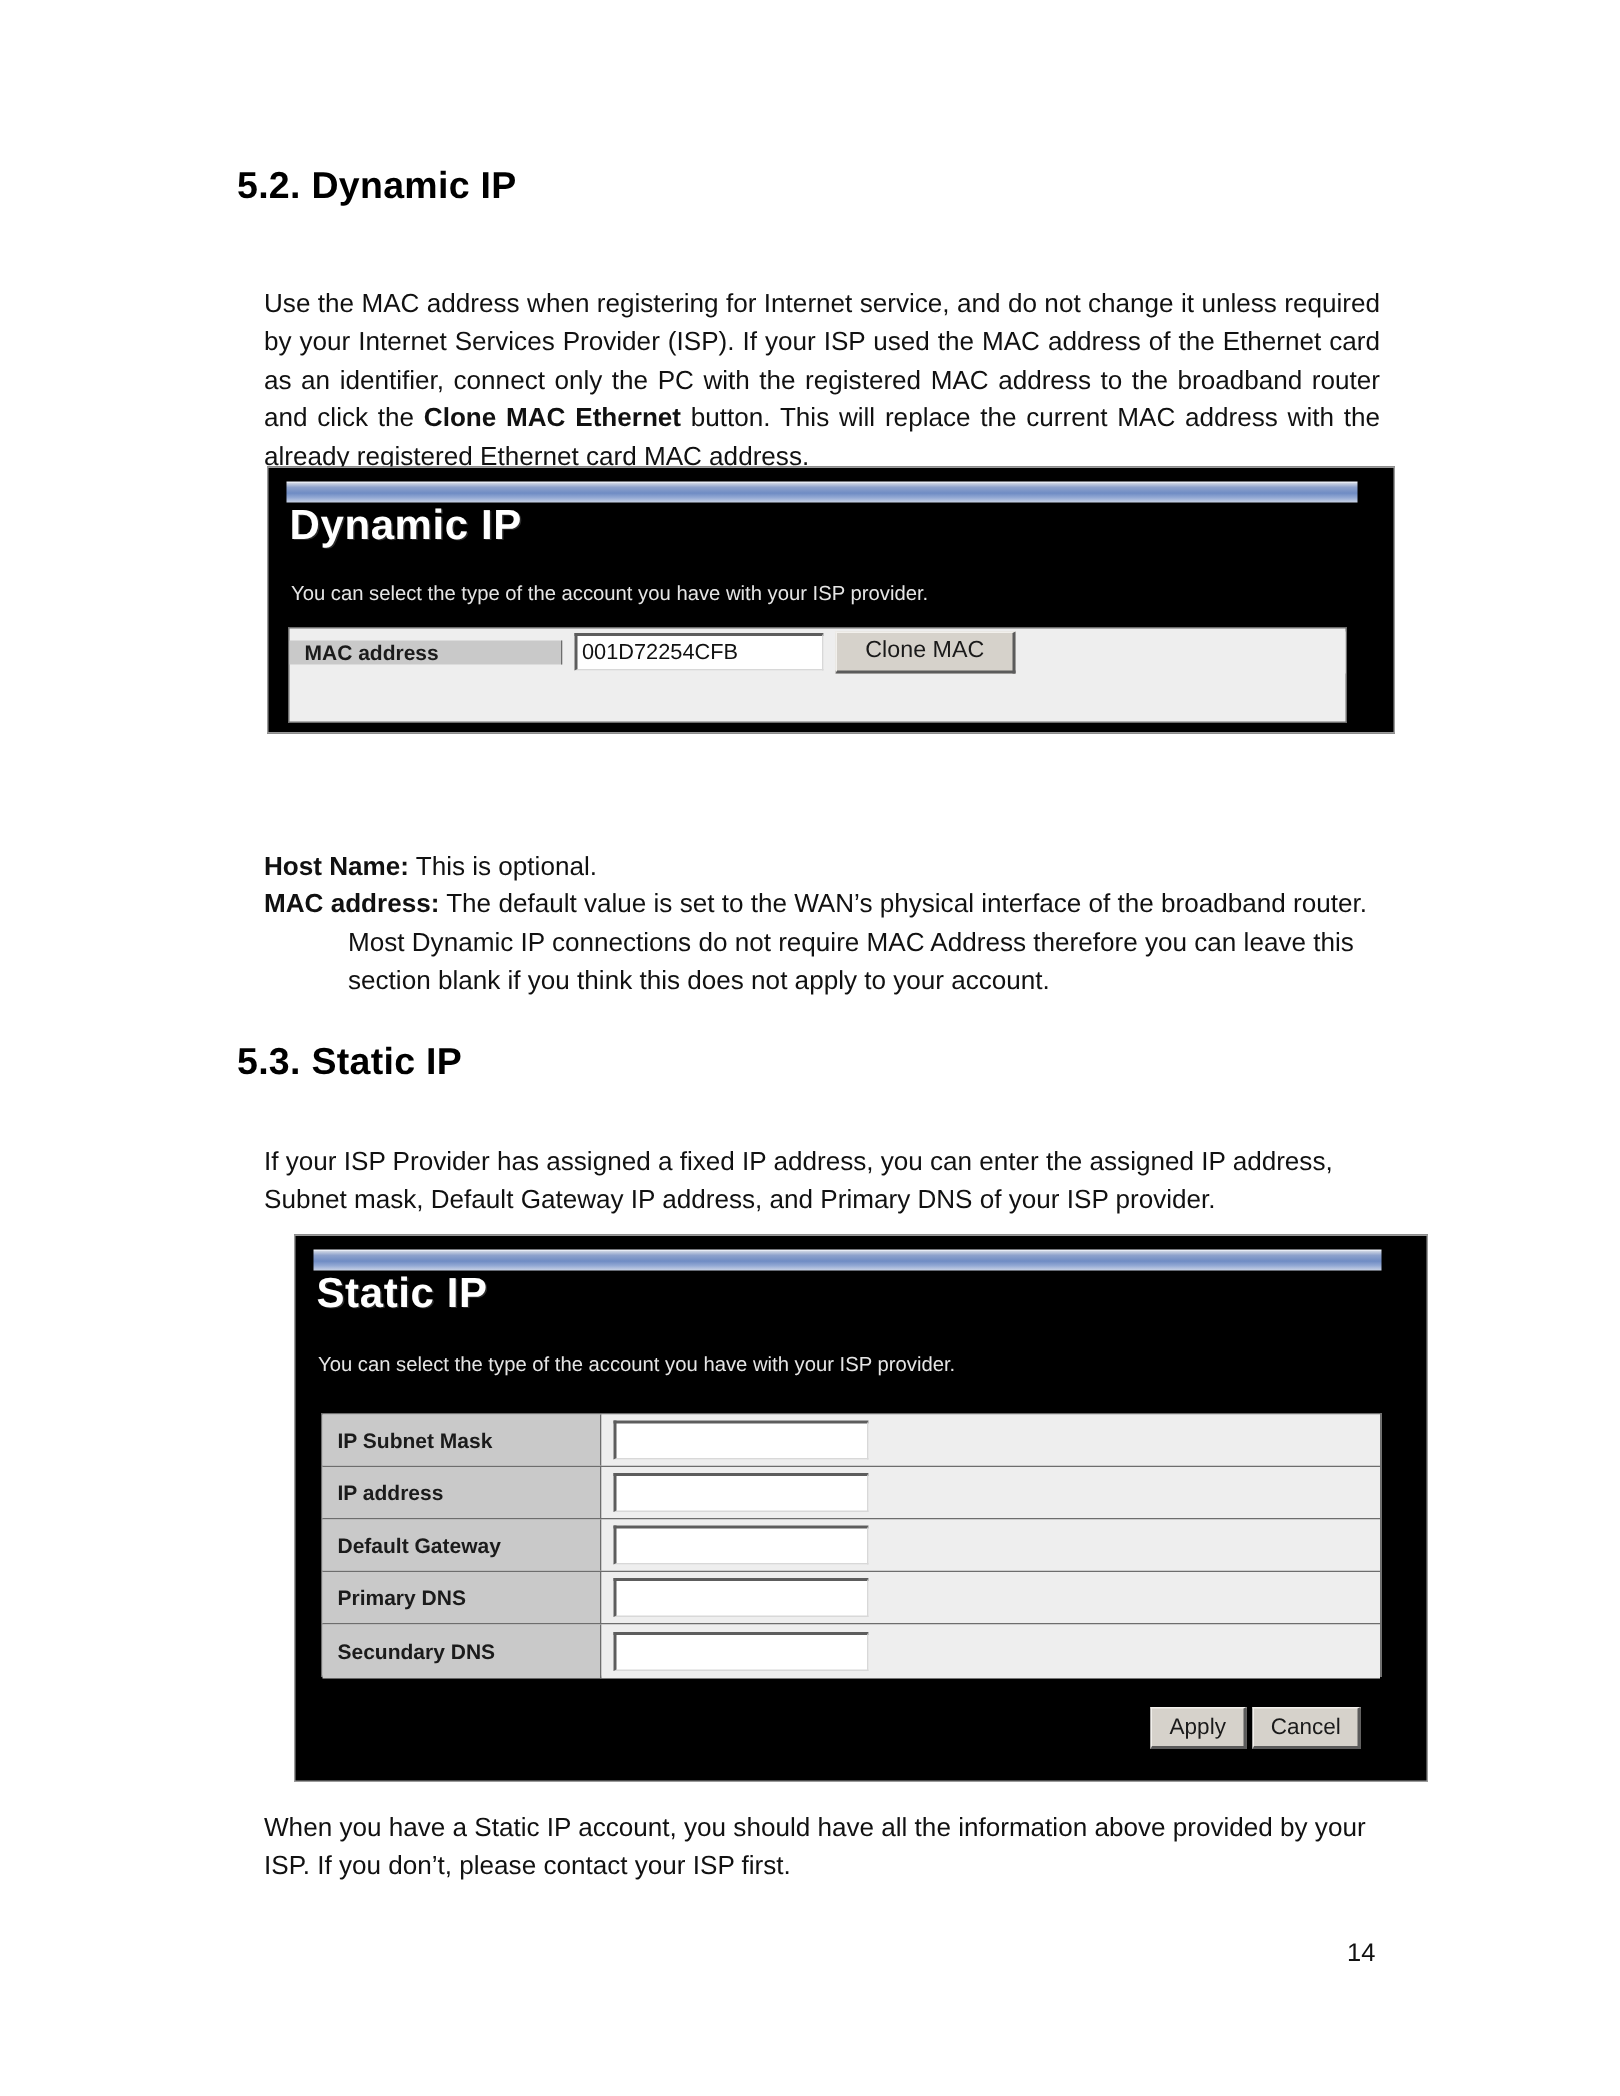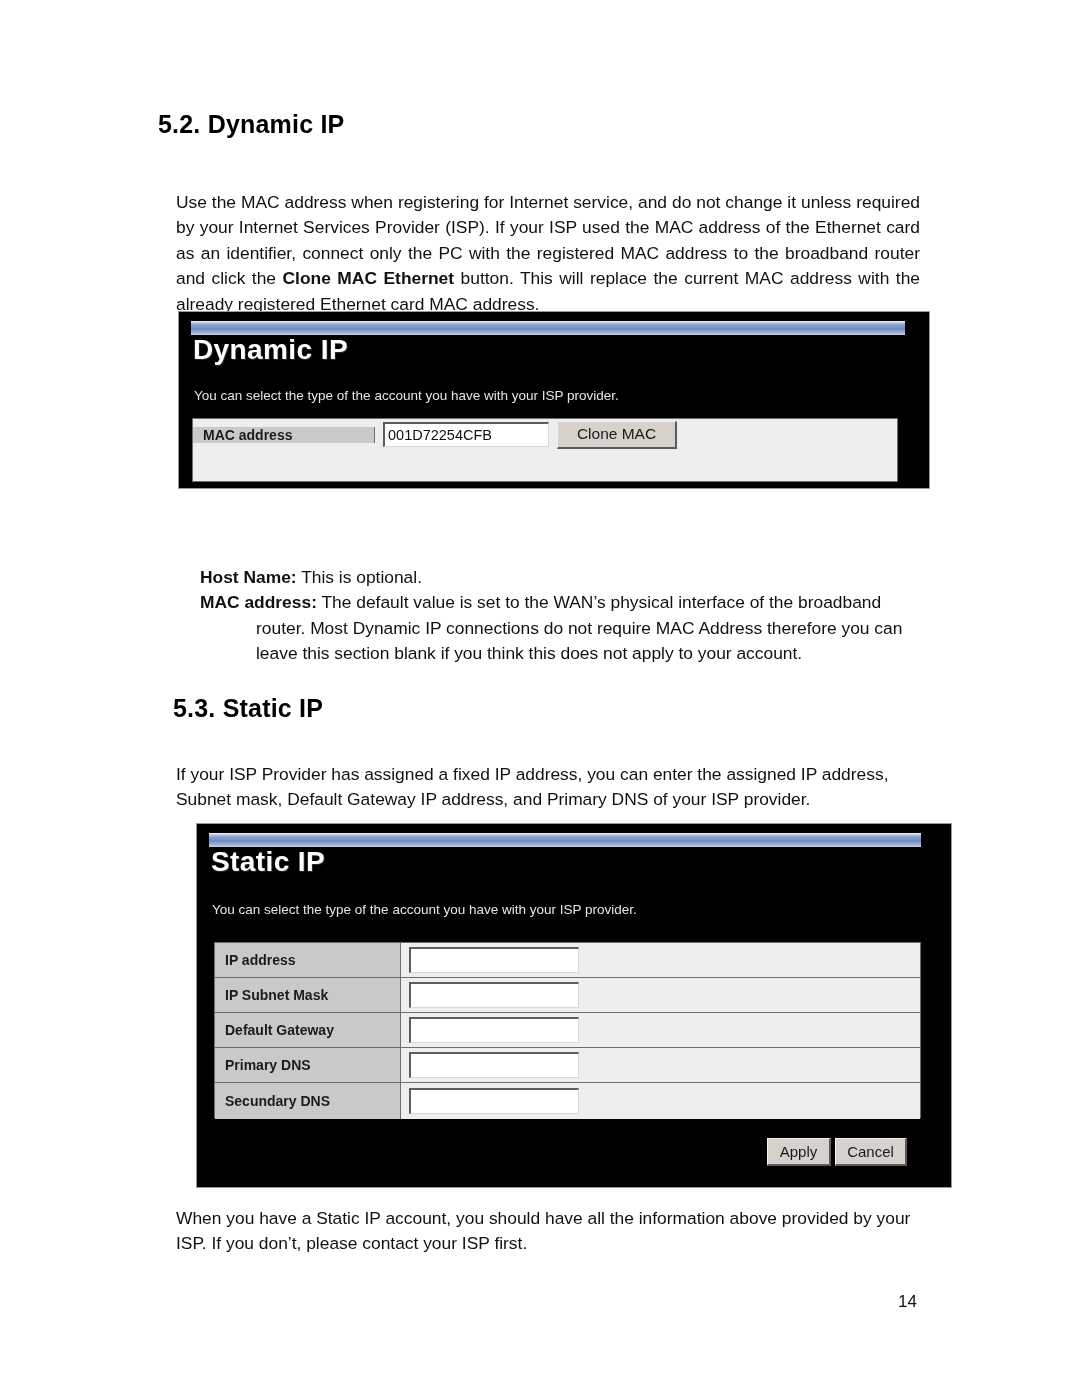--- a/index.html
+++ b/index.html
@@ -46,21 +46,20 @@
     position: absolute;
     font-size: 17.4px;
     line-height: 25.4px;
     color: #111;
   }
   .hanging .lead { font-weight: bold; }
   .hang-2 {
     display: block;
     padding-left: 56px;
     text-indent: -56px;
-    margin-left: 24px;
   }
 
   .page-number {
     position: absolute;
     font-size: 17px;
     color: #111;
   }
 
   
   .router-panel {
@@ -220,43 +219,43 @@
 
   <div class="hanging" style="left:176px; top:565px; width:748px;">
     <span class="hang-2">
       <span class="lead">Host Name:</span><span> This is optional.</span>
     </span>
     <span class="hang-2">
       <span class="lead">MAC address:</span><span> The default value is set to the WAN’s physical interface of the broadband router. Most Dynamic IP connections do not require MAC Address therefore you can leave this section blank if you think this does not apply to your account.</span>
     </span>
   </div>
 
-  <div class="section-heading" style="left:173px; top:694px;">5.3. Static IP</div>
+  <div class="section-heading" style="left:158px; top:694px;">5.3. Static IP</div>
 
   <div class="body-par nojust" style="left:176px; top:762px; width:752px;">If your ISP Provider has assigned a fixed IP address, you can enter the assigned IP address, Subnet mask, Default Gateway IP address, and Primary DNS of your ISP provider.</div>
 
   <div class="router-panel" style="left:196px; top:823px; width:756px; height:365px;padding-left:32px;">
 
     <div class="panel-topbar" style="left:12px; top:9px; width:712px;"></div>
 
     <div class="panel-title" style="left:14px; top:22px;">Static IP</div>
 
     <div class="panel-desc" style="left:15px; top:78px;">You can select the type of the account you have with your ISP provider.</div>
 
     <div class="form-table" style="left:17px; top:118px; width:707px; height:176px;">
 
       <div class="form-row" style="height:35px;">
+        <div class="cell-label" style="width:186px;">IP Subnet Mask</div>
+        <div class="cell-value">
+          <div class="text-input" style="width:170px; height:26px;"></div>
+        </div>
+      </div>
+
+      <div class="form-row" style="height:35px;">
         <div class="cell-label" style="width:186px;">IP address</div>
-        <div class="cell-value">
-          <div class="text-input" style="width:170px; height:26px;"></div>
-        </div>
-      </div>
-
-      <div class="form-row" style="height:35px;">
-        <div class="cell-label" style="width:186px;">IP Subnet Mask</div>
         <div class="cell-value">
           <div class="text-input" style="width:170px; height:26px;"></div>
         </div>
       </div>
 
       <div class="form-row" style="height:35px;">
         <div class="cell-label" style="width:186px;">Default Gateway</div>
         <div class="cell-value">
           <div class="text-input" style="width:170px; height:26px;"></div>
         </div>

